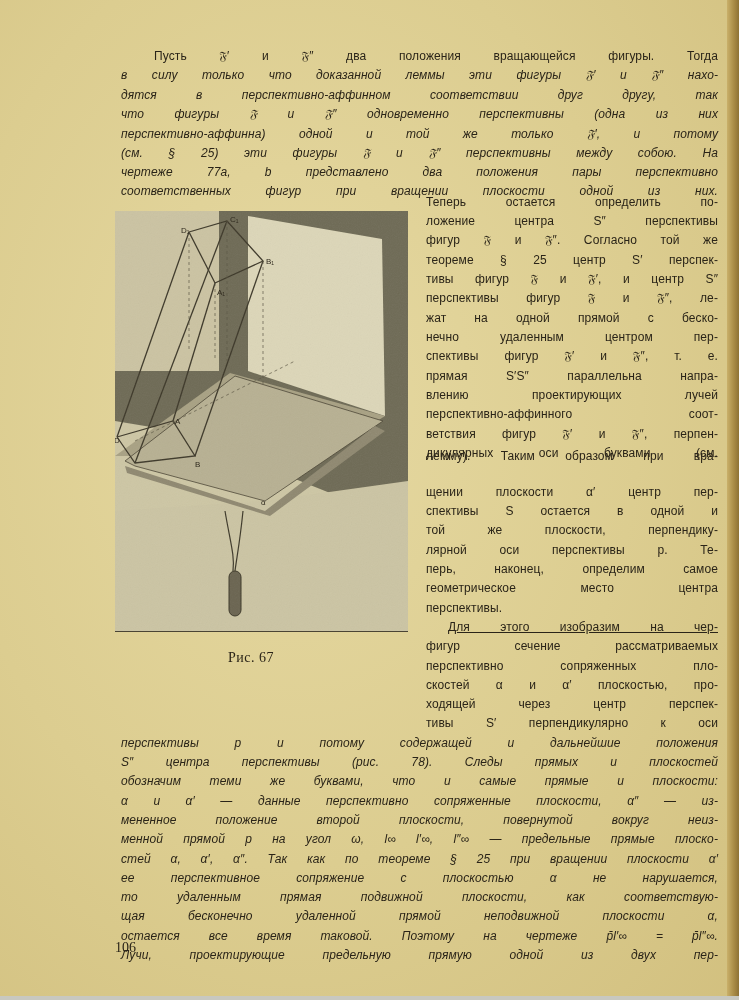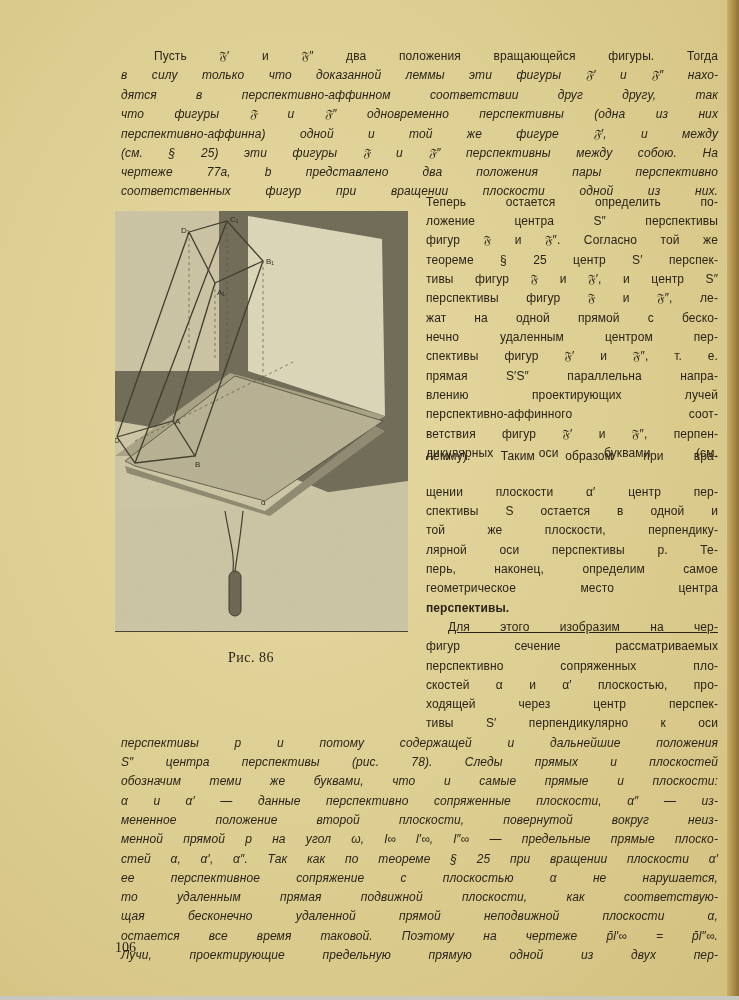--- a/index.html
+++ b/index.html
@@ -18,21 +18,21 @@
   }
   .line {
     position:absolute; white-space:nowrap; font-size:12px; line-height:19px;
     font-family: "Liberation Sans", "DejaVu Sans", sans-serif;
     letter-spacing:0.1px;
   }
   .full { left:121px; width:597px; text-align:justify; text-align-last:justify;font-style:italic; }
   .full-indent { left:154px; width:564px; text-align:justify; text-align-last:justify; }
   .right { left:426px; width:292px; text-align:justify; text-align-last:justify; }
   .right-indent { left:448px; width:270px; text-align:justify; text-align-last:justify;text-decoration:underline; }
-  .last { text-align-last:left;font-weight:bold; }
+  .last { text-align-last:left; }
   .figure {
     position:absolute; left:115px; top:211px; width:293px; height:420px;
     background:#cfc7a6; border-bottom:1px solid #4a4434; overflow:hidden;
   }
   .caption {
     position:absolute; left:228px; top:650px; font-size:14px;
     font-family:"Liberation Serif", serif; letter-spacing:0.5px;
   }
   .page-number {
     position:absolute; left:115px; top:938px; font-size:14px;
@@ -43,21 +43,21 @@
 <body>
 
 <div class="spine"></div>
 <div class="bottom-strip"></div>
 
 <div>
   <div class="line full-indent" style="top:47px">Пусть 𝔉′ и 𝔉″ два положения вращающейся фигуры. Тогда</div>
   <div class="line full" style="top:66px">в силу только что доказанной леммы эти фигуры 𝔉′ и 𝔉″ нахо-</div>
   <div class="line full" style="top:86px">дятся в перспективно-аффинном соответствии друг другу, так</div>
   <div class="line full" style="top:105px">что фигуры 𝔉 и 𝔉″ одновременно перспективны (одна из них</div>
-  <div class="line full" style="top:125px">перспективно-аффинна) одной и той же фигуре 𝔉′, и между</div>
+  <div class="line full" style="top:125px">перспективно-аффинна) одной и той же только 𝔉′, и потому</div>
   <div class="line full" style="top:144px">(см. § 25) эти фигуры 𝔉 и 𝔉″ перспективны между собою. На</div>
   <div class="line full" style="top:163px">чертеже 77a, b представлено два положения пары перспективно</div>
   <div class="line full" style="top:182px">соответственных фигур при вращении плоскости одной из них.</div>
 </div>
 
 <div class="figure">
   <svg width="293" height="420" viewBox="0 0 293 420">
     <defs>
       <filter id="grain">
           <feTurbulence type="fractalNoise" baseFrequency="0.9" numOctaves="2" result="n"></feTurbulence>
@@ -116,21 +116,21 @@
       <text x="151" y="53">B₁</text>
       <text x="102" y="84">A₁</text>
       <text x="60" y="213">A</text>
       <text x="80" y="256">B</text>
       <text x="-1" y="232">D</text>
       <text x="146" y="294">α</text>
     </g>
     <rect x="0" y="0" width="293" height="420" fill="transparent" filter="url(#grain)"></rect>
   </svg>
 </div>
-<div class="caption">Рис. 86</div>
+<div class="caption">Рис. 67</div>
 
 <div>
   <div class="line right" style="top:193px">Теперь остается определить по-</div>
   <div class="line right" style="top:212px">ложение центра S″ перспективы</div>
   <div class="line right" style="top:231px">фигур 𝔉 и 𝔉″. Согласно той же</div>
   <div class="line right" style="top:251px">теореме § 25 центр S′ перспек-</div>
   <div class="line right" style="top:270px">тивы фигур 𝔉 и 𝔉′, и центр S″</div>
   <div class="line right" style="top:289px">перспективы фигур 𝔉 и 𝔉″, ле-</div>
   <div class="line right" style="top:309px">жат на одной прямой с беско-</div>
   <div class="line right" style="top:328px">нечно удаленным центром пер-</div>

